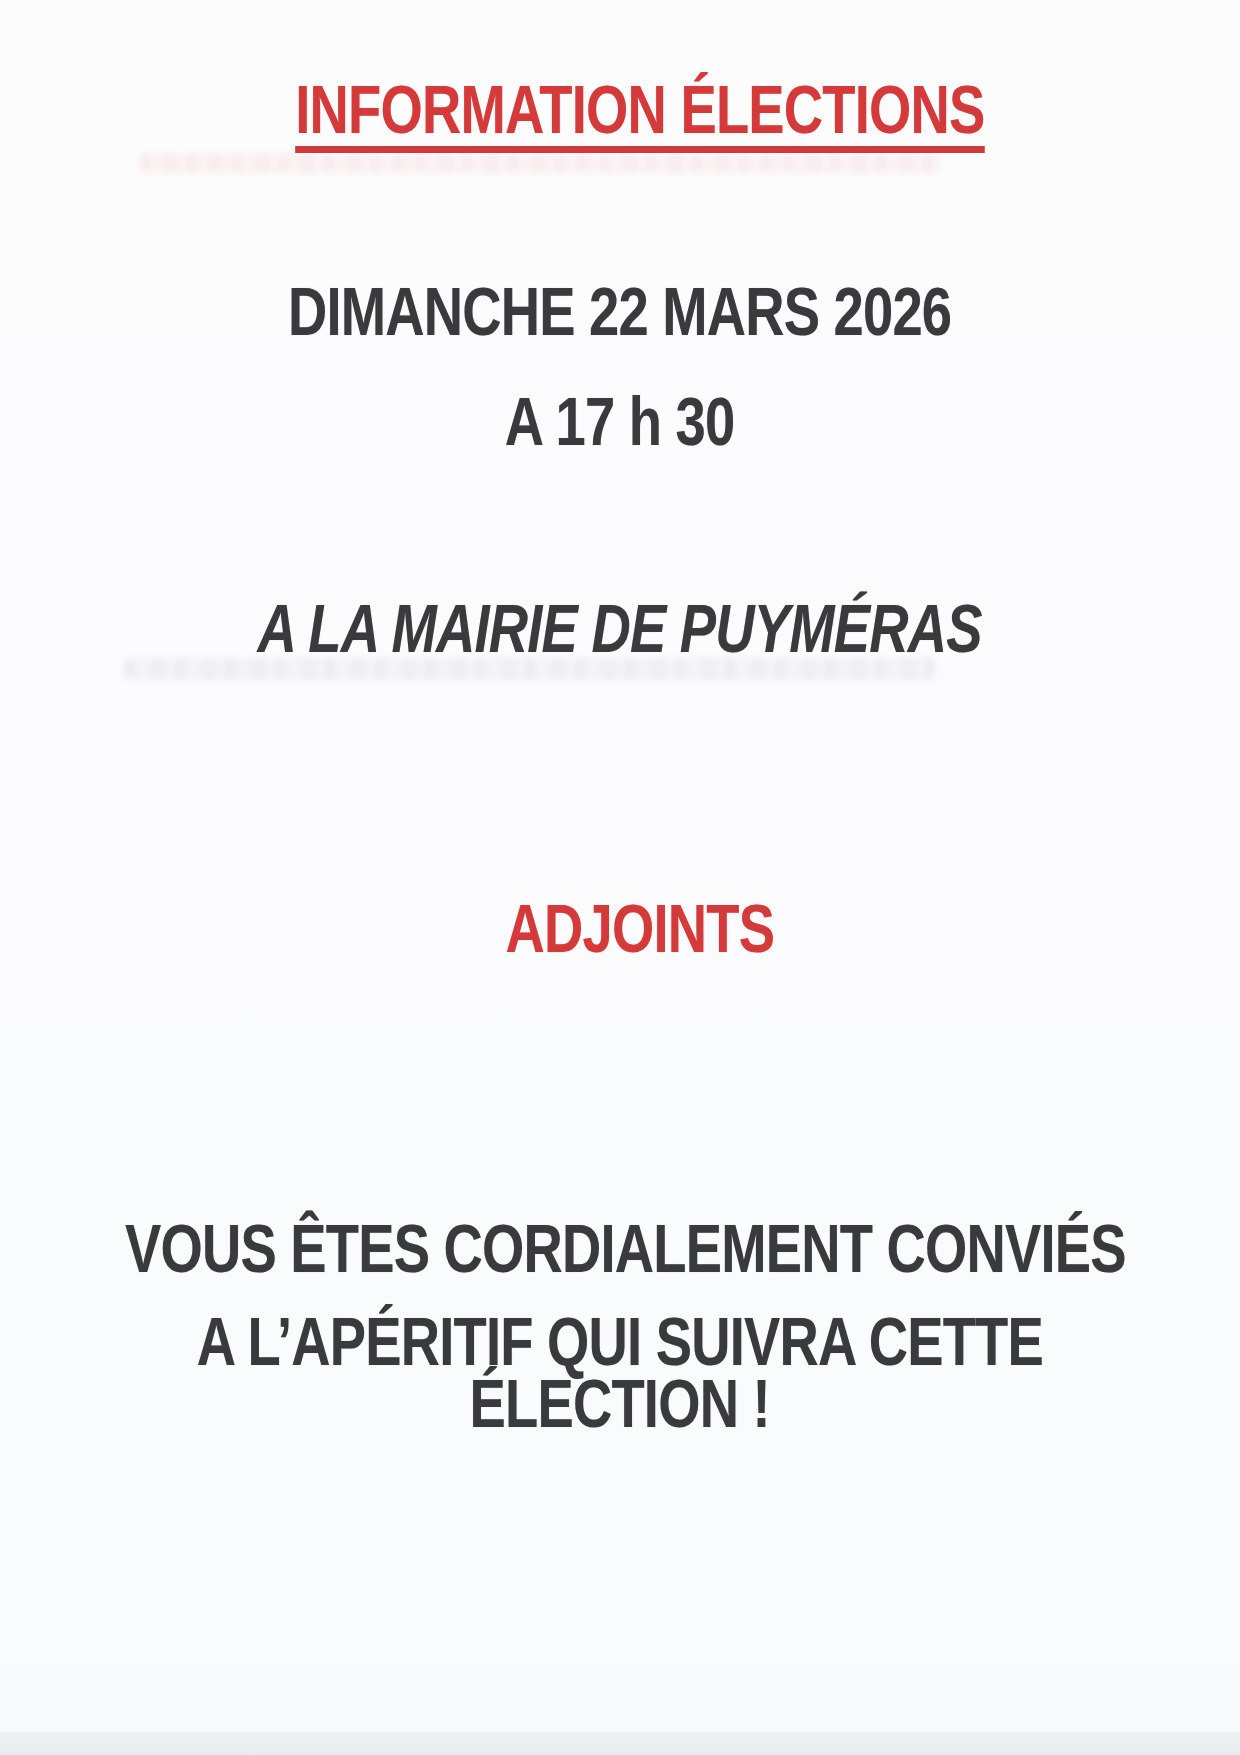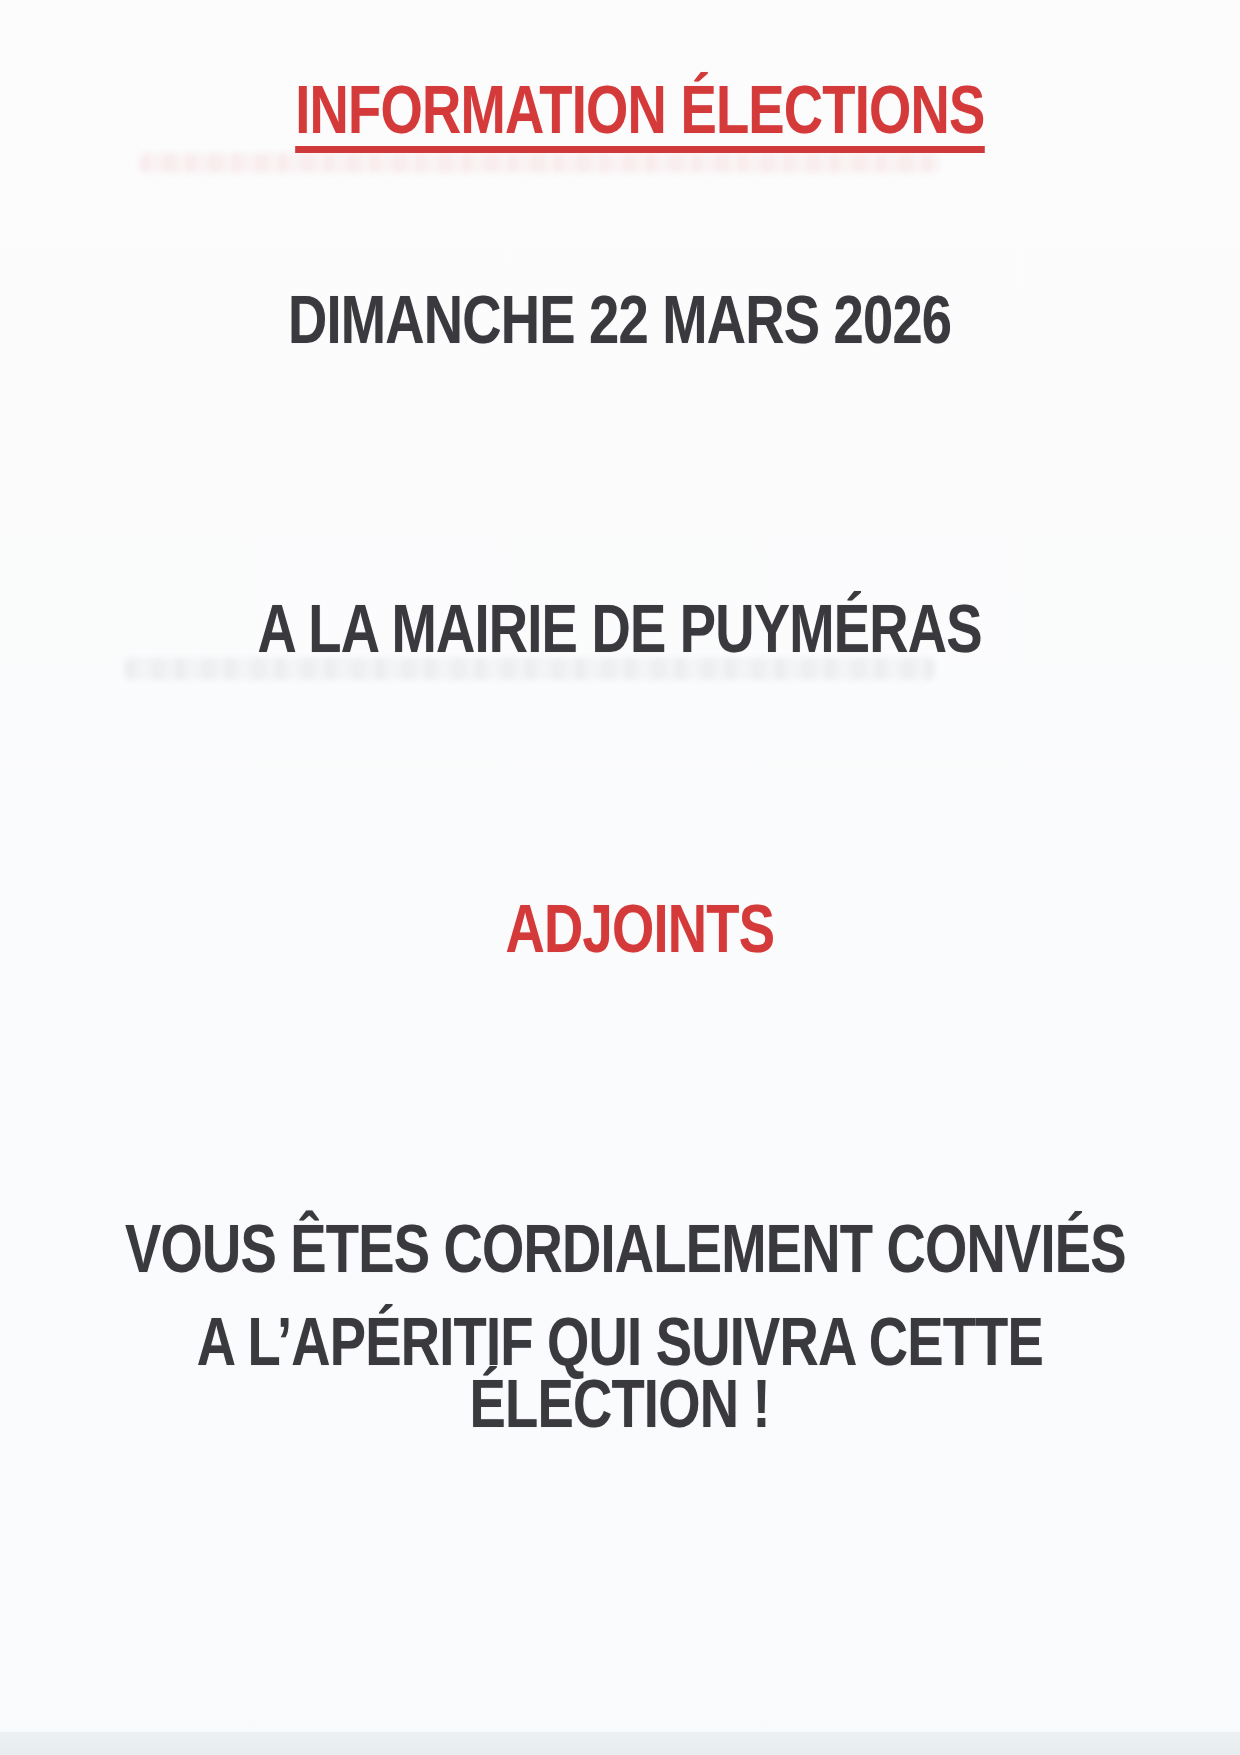--- a/index.html
+++ b/index.html
@@ -32,21 +32,21 @@
     transform: scaleX(0.80);
     transform-origin: 50% 50%;
     text-shadow: 0 0 1px rgba(60,60,65,0.35);
   }
   .red { color: #d53a3b; padding-left: 20px; }
   .red > span { text-shadow: 0 0 1px rgba(213,58,59,0.35); }
   .title-line > span {
     border-bottom: 7px solid #d0393a;
     padding-bottom: 3px;
   }
-  .italic { }
+  .italic { font-style: italic; }
   
   .bleed {
     position: absolute;
     border-radius: 6px;
     filter: blur(3px);
     pointer-events: none;
   }
   .bleed-top {
     left: 140px; top: 153px; width: 800px; height: 20px;
     background: repeating-linear-gradient(90deg,
@@ -72,24 +72,27 @@
 <body>
 
 <div class="page">
 
   <div class="line red title-line" style="top:75px">
     <span>INFORMATION ÉLECTIONS</span>
   </div>
 
   <div class="bleed bleed-top"></div>
 
-  <div class="line" style="top:285px">
+  <div class="line" style="top:277px">
     <span>DIMANCHE 22 MARS 2026</span>
   </div>
 
+  <div class="line" style="top:387px">
+    <span>A 17 h 30</span>
+  </div>
 
   <div class="line italic" style="top:594px">
     <span>A LA MAIRIE DE PUYMÉRAS</span>
   </div>
 
   <div class="bleed bleed-middle"></div>
 
 
   <div class="line red" style="top:894px">
     <span>ADJOINTS</span>

